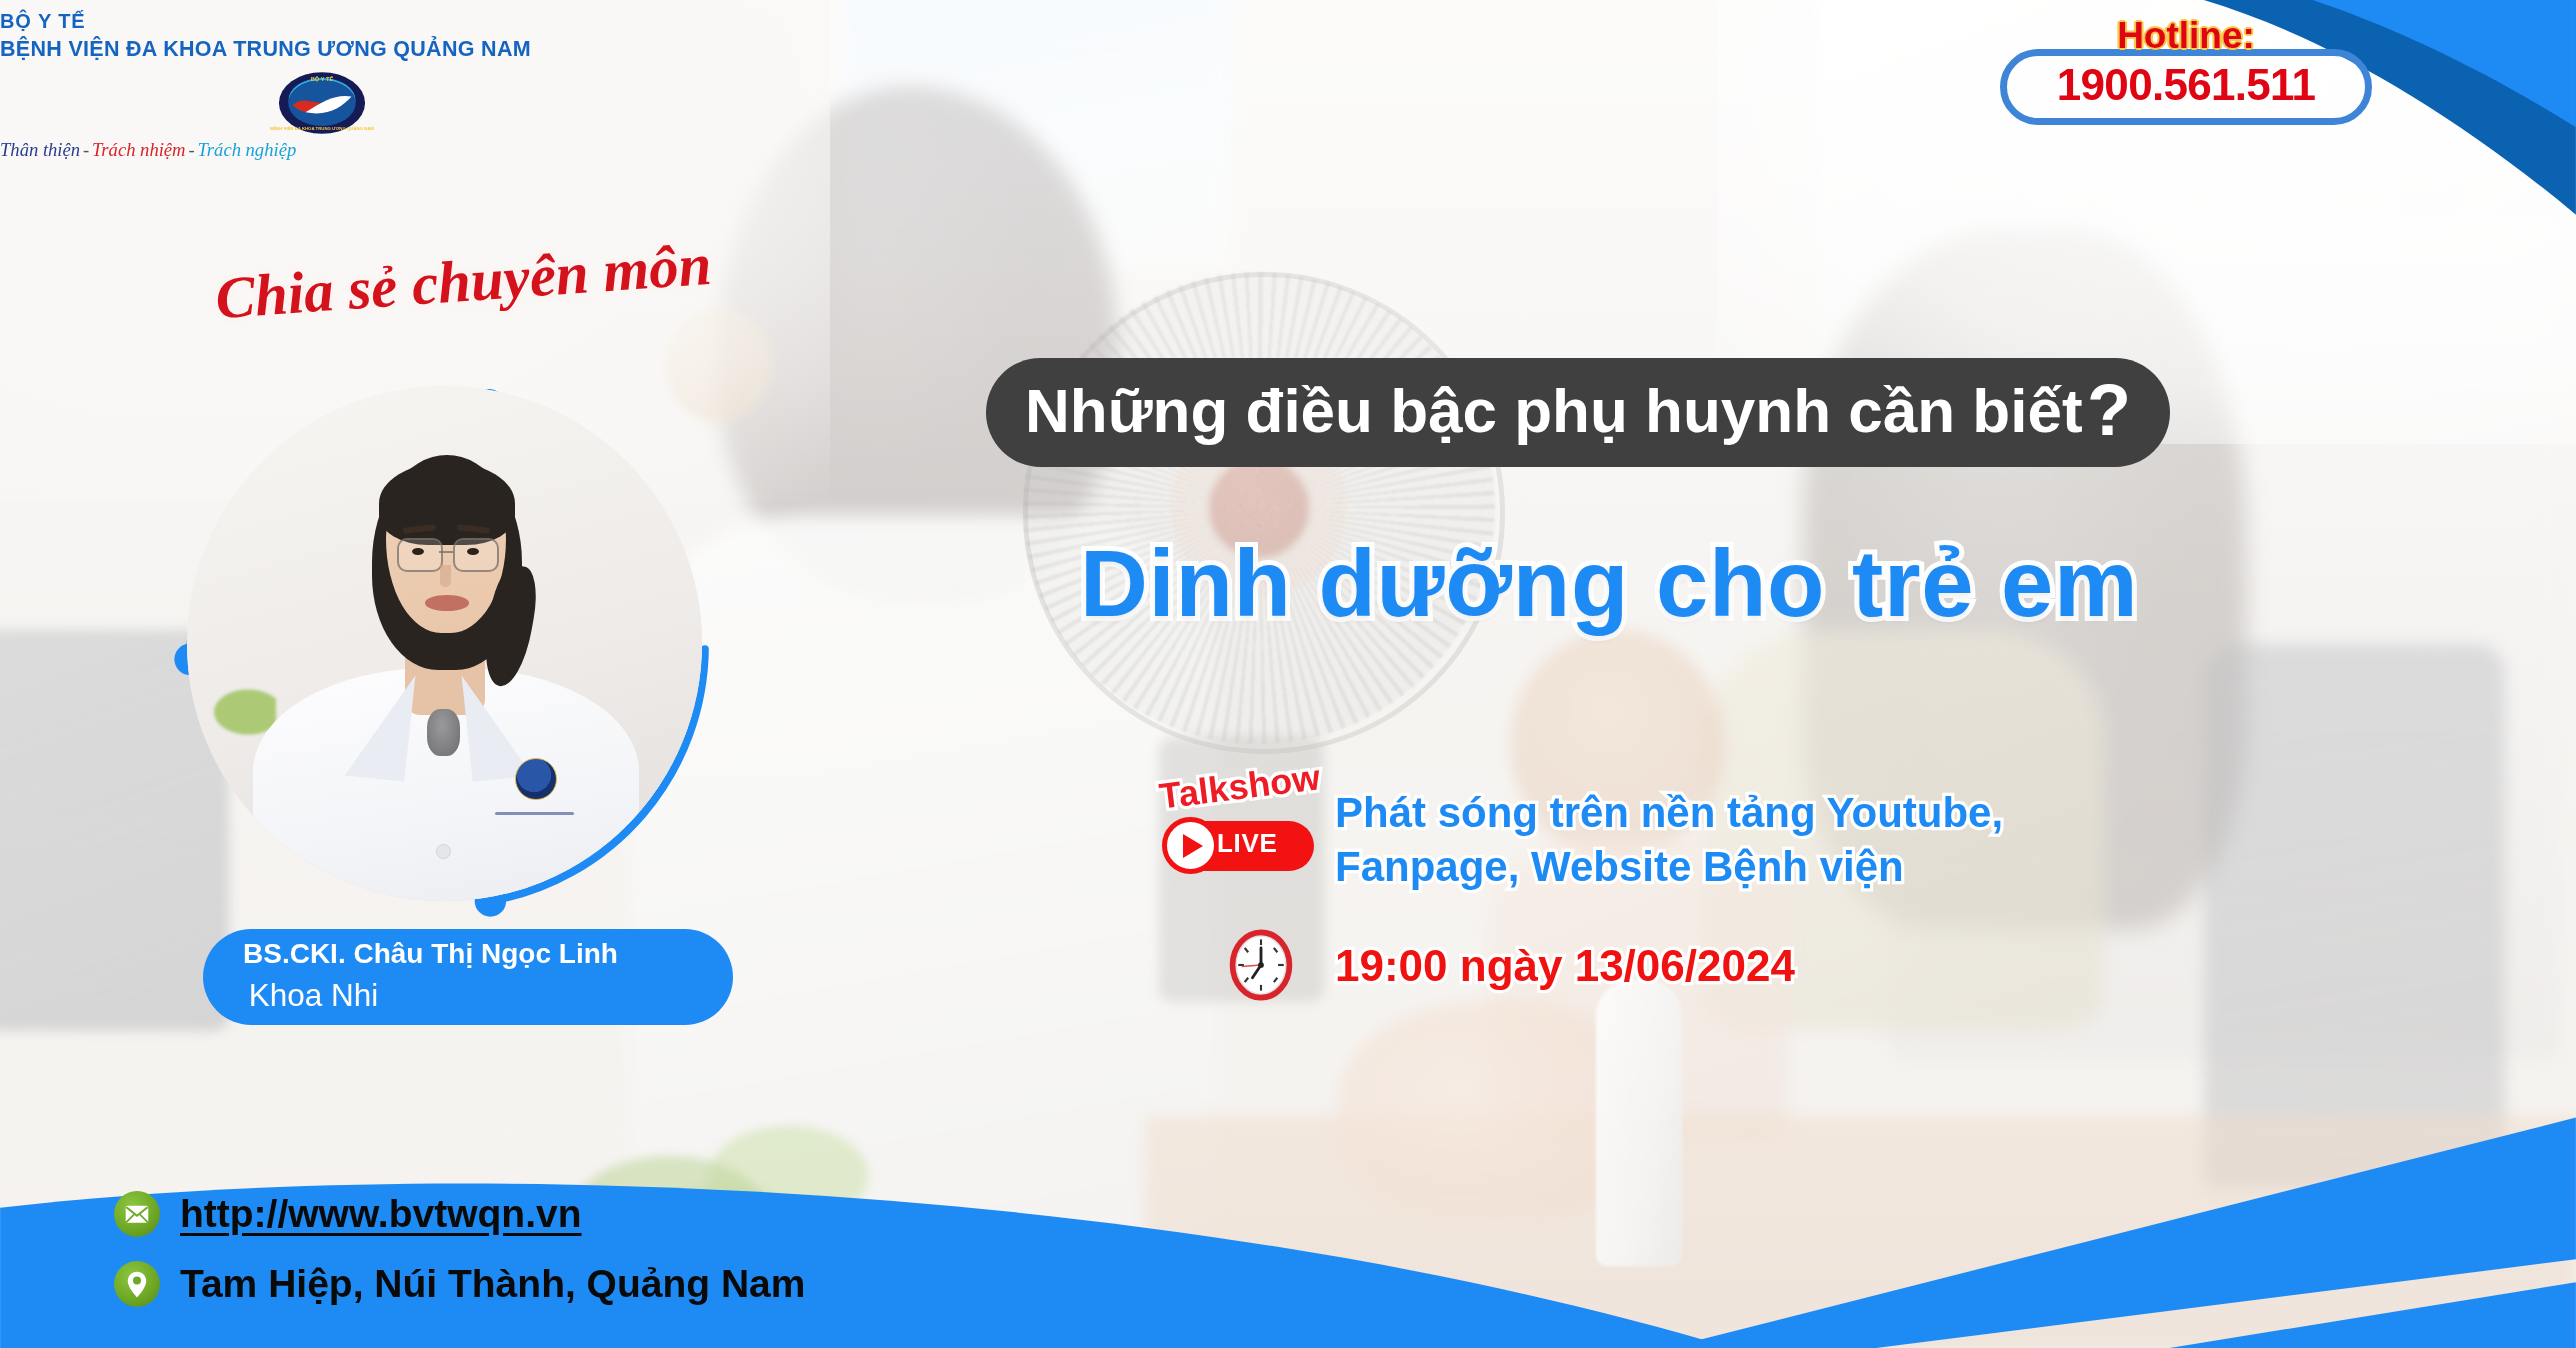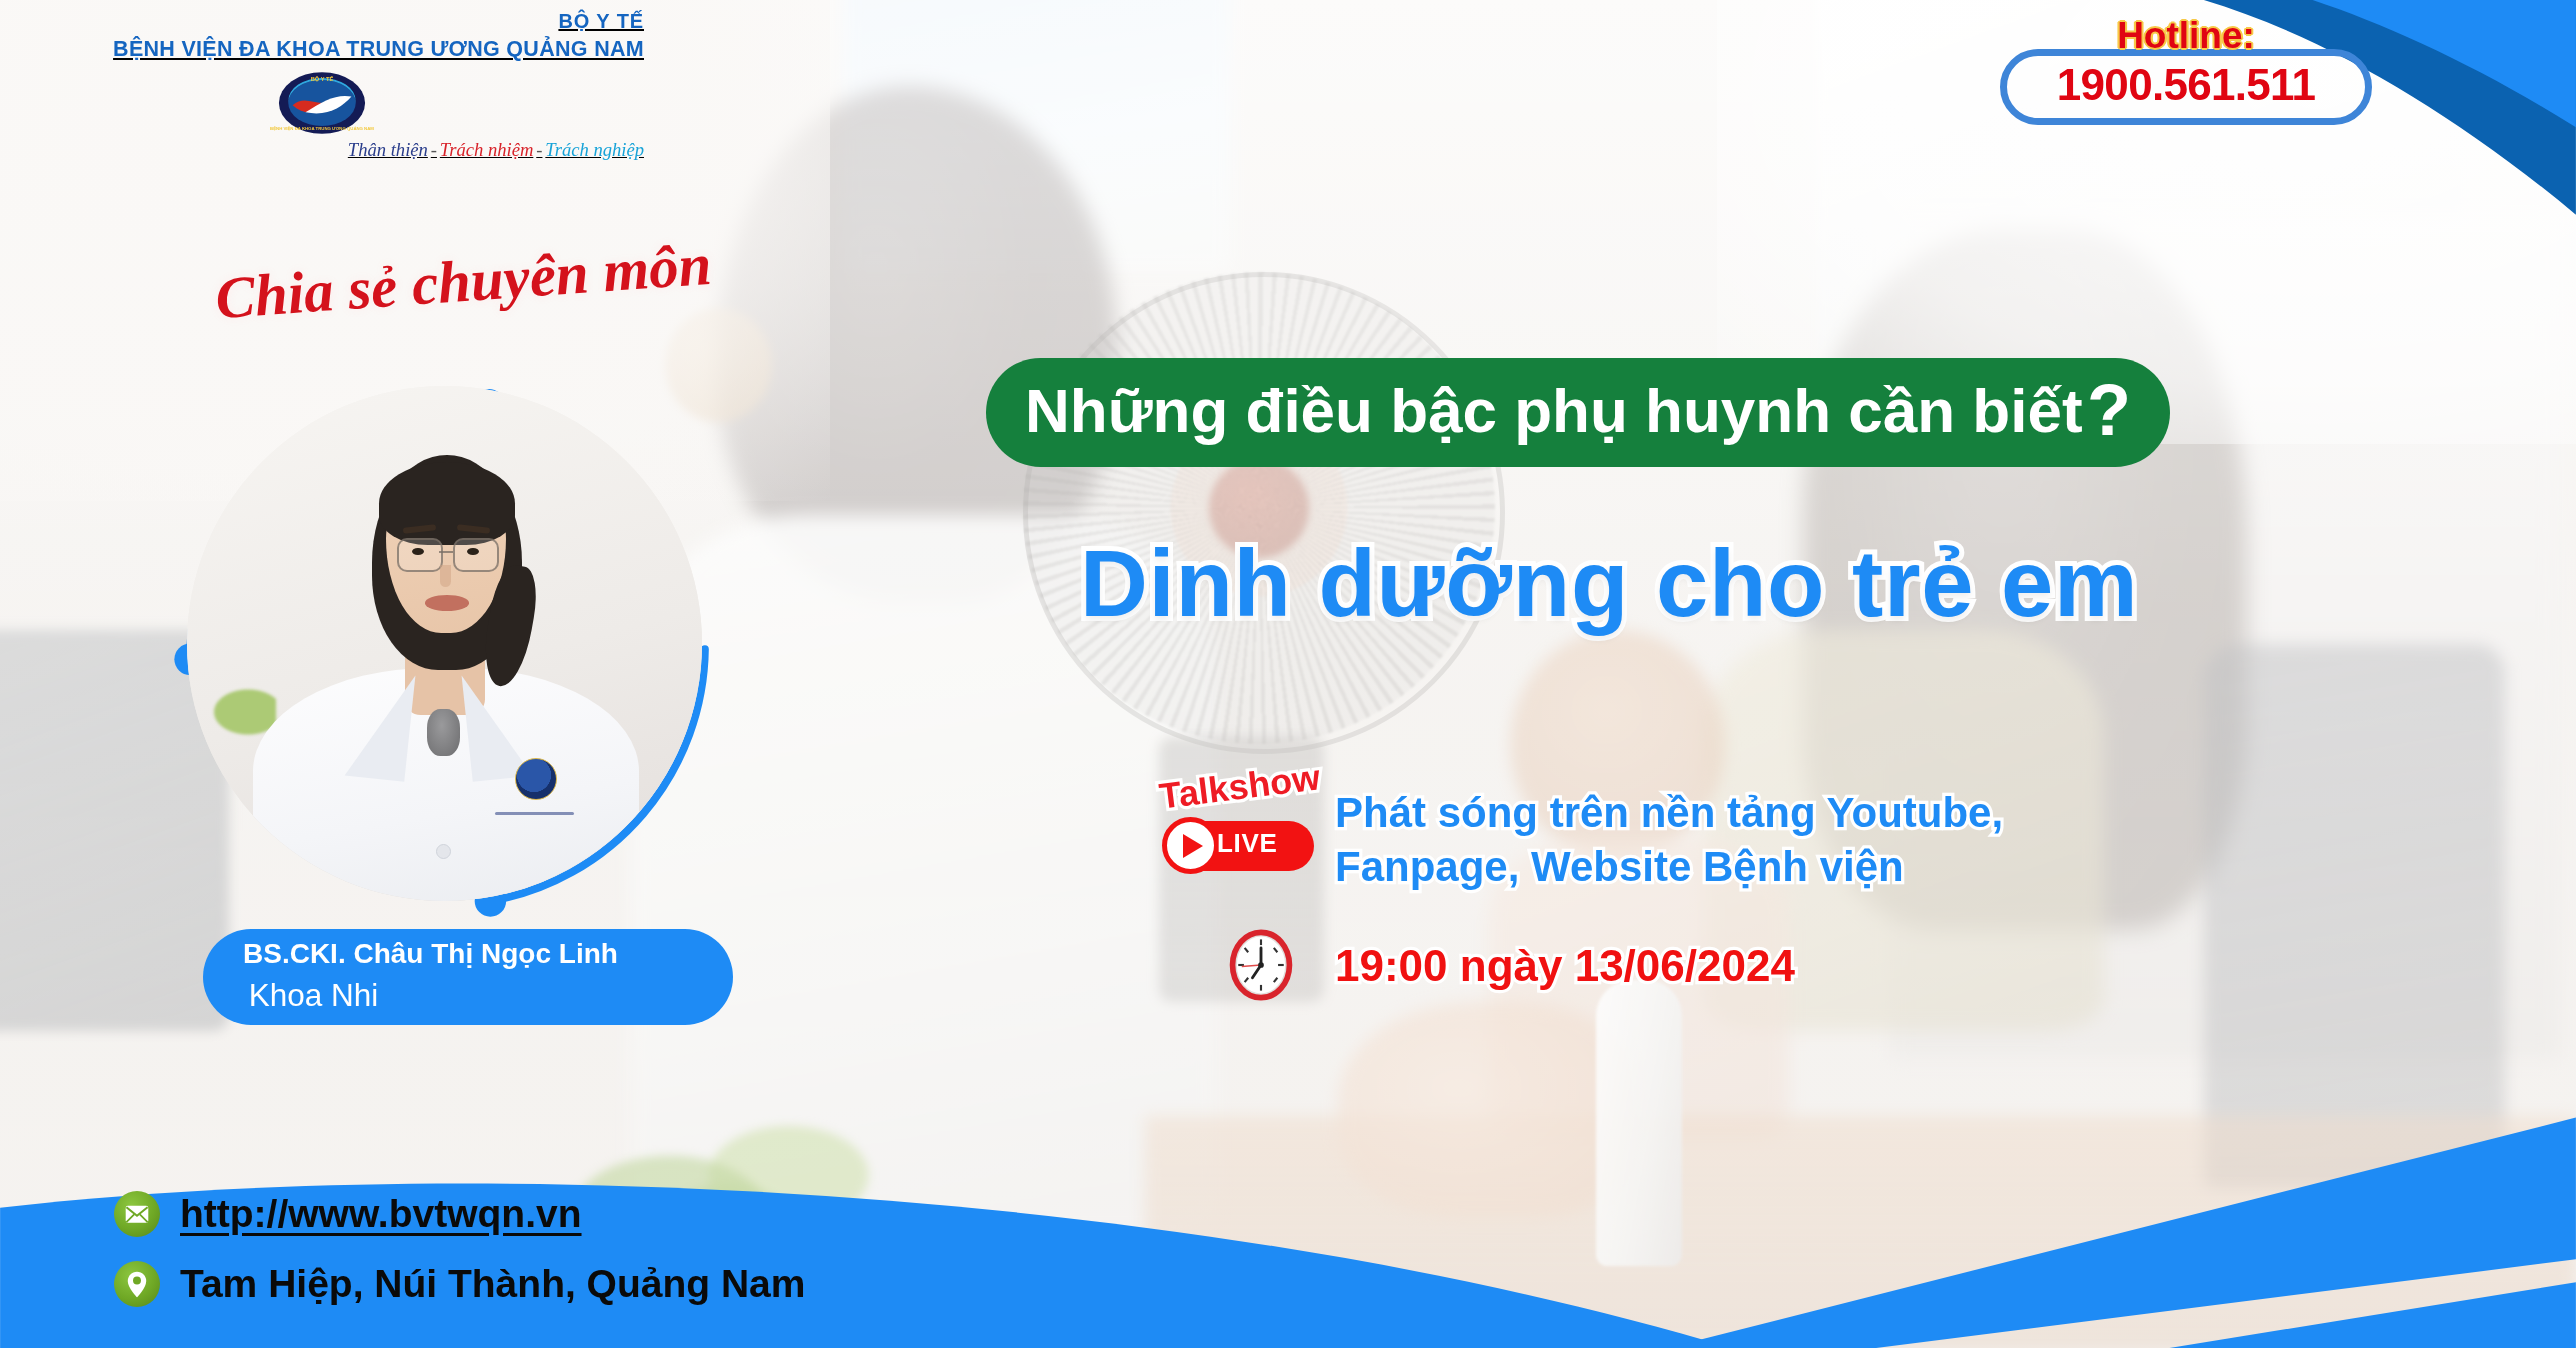--- a/index.html
+++ b/index.html
@@ -213,22 +213,21 @@
     inset: 0;
     width: 2576px; height: 1348px;
     pointer-events: none;
   }
 
   
   .header-block {
     position: absolute;
     left: 0; top: 10px;
     width: 644px;
-    text-align: right;
-    text-decoration: underline;
+    text-align: left;
   }
   .hdr-line1 {
     font-size: 20px;
     font-weight: bold;
     letter-spacing: 0.9px;
     color: #1565C0;
     margin: 0 0 4.3px 0;
   }
   .hdr-line2 {
     font-size: 21.5px;
@@ -488,21 +487,21 @@
       -1.4px  1.4px 0 #F7C948, 1.4px  1.4px 0 #F7C948,
        0px -2.1px 0 #F7C948, 0px  2.1px 0 #F7C948,
       -2.1px  0px 0 #F7C948, 2.1px  0px 0 #F7C948;
   }
 
   
   .title-pill {
     position: absolute;
     left: 986px; top: 358px;
     padding: 15.7px 39px 21.5px 39px;
-    background: #15803d;
+    background: #404040;
     border-radius: 64px;
     box-sizing: border-box;
   }
   .title-pill-text {
     color: #ffffff;
     font-size: 62px;
     font-weight: bold;
     white-space: nowrap;
     line-height: 1;
   }

